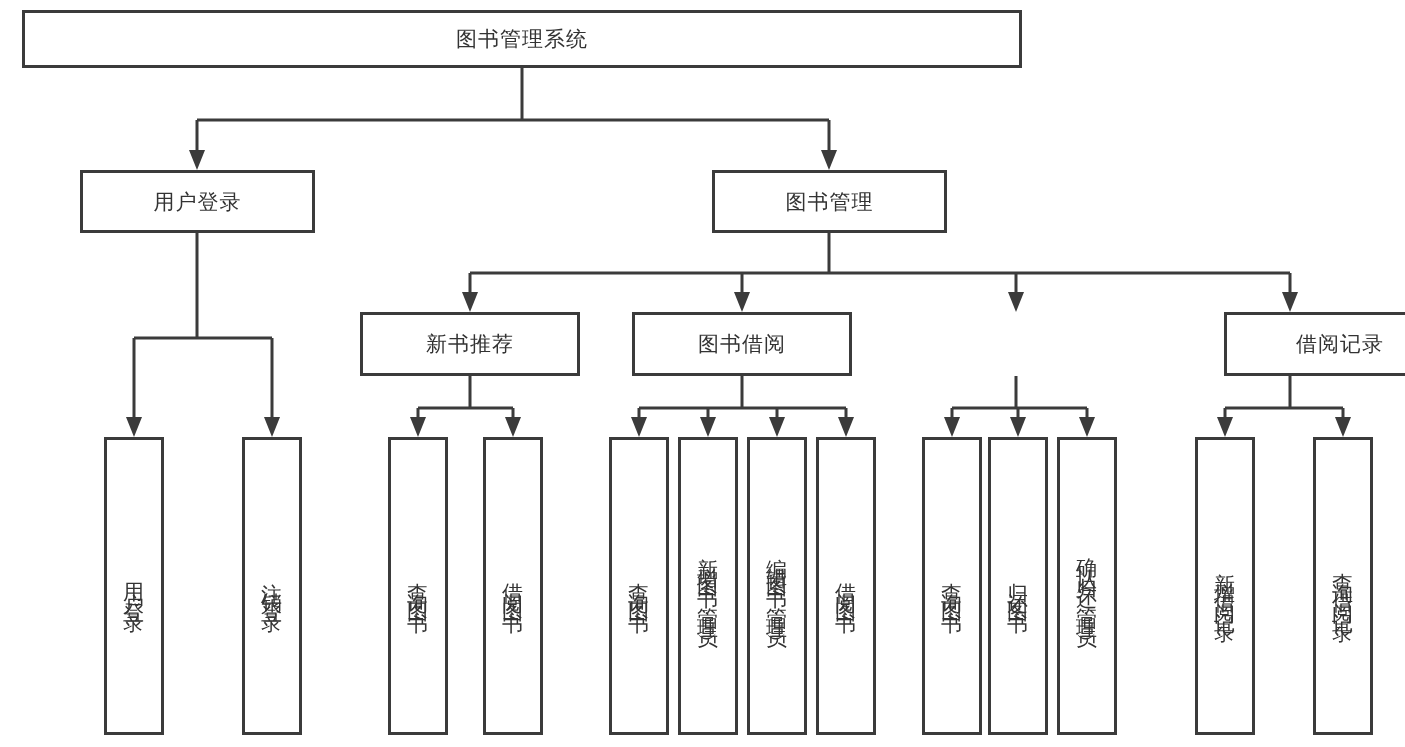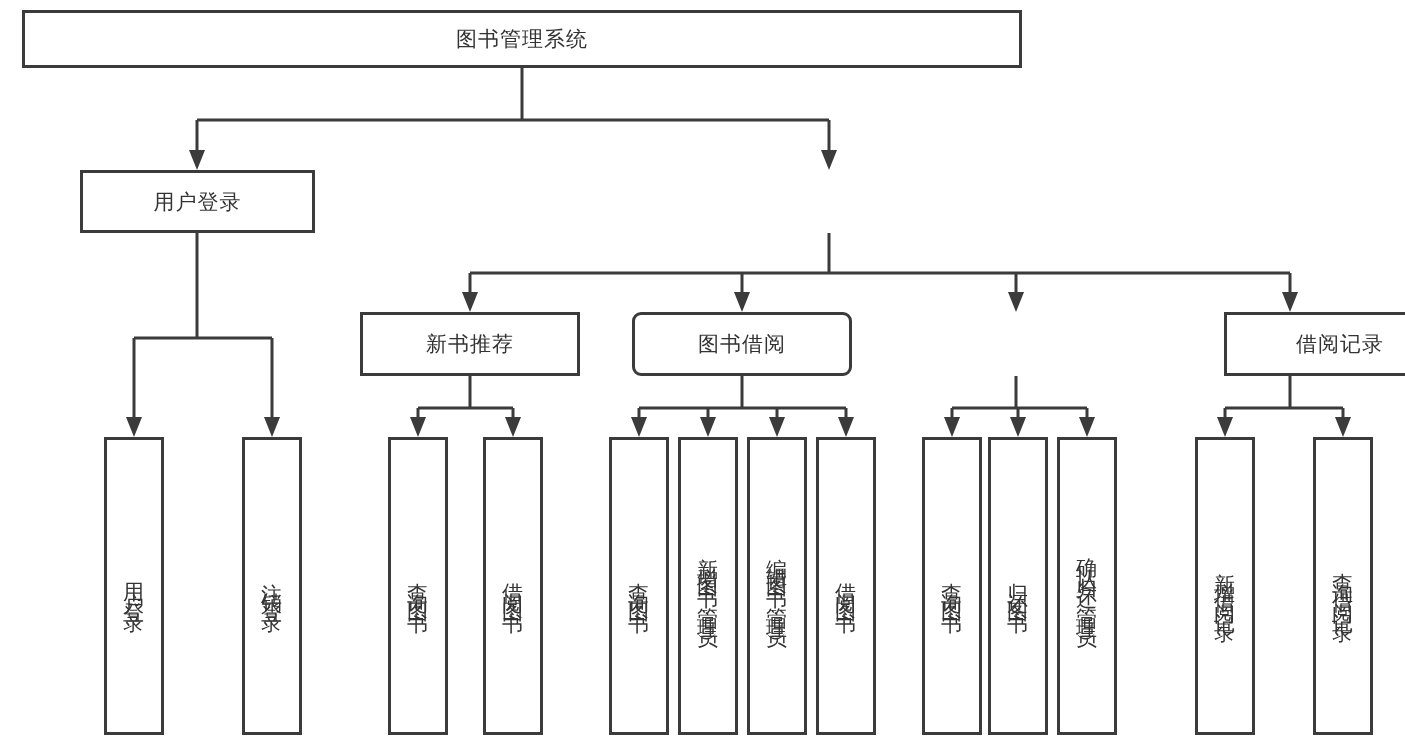--- a/index.html
+++ b/index.html
@@ -45,21 +45,21 @@
     font-size: 21px;
     letter-spacing: 10px;
     color: #333333;
     line-height: 1;
   }
   .root-box   { left: 22px;  top: 10px;  width: 1000px; height: 58px; }
   .l2-a       { left: 80px;  top: 170px; width: 235px;  height: 63px; }
   .l2-b       { left: 712px; top: 170px; width: 235px;  height: 63px; }
   .l3         { top: 312px;  height: 64px; width: 220px; justify-content: center; }
   .l3-0       { left: 360px; }
-  .l3-1       { left: 632px; border-radius: 9px; }
+  .l3-1       { left: 632px; }
   .l3-2       { left: 906px; }
   .l3-3       { left: 1224px; padding-left: 12px; }
   .leaf       { top: 437px;  height: 298px; width: 60px; }
   .lf-0  { left: 104px; }  .lf-1  { left: 242px; }
   .lf-2  { left: 388px; }  .lf-3  { left: 483px; }
   .lf-4  { left: 609px; }  .lf-5  { left: 678px; }
   .lf-6  { left: 747px; }  .lf-7  { left: 816px; }
   .lf-8  { left: 922px; }  .lf-9  { left: 988px; }
   .lf-10 { left: 1057px; }
   .lf-11 { left: 1195px; } .lf-12 { left: 1313px; }
@@ -119,20 +119,23 @@
     </g>
   </svg>
 
   <div class="node root-box">
     <span class="hlabel">图书管理系统</span>
   </div>
 
   <div class="node l2-a">
     <span class="hlabel">用户登录</span>
   </div>
+  <div class="node l2-b">
+    <span class="hlabel">图书管理</span>
+  </div>
 
   <div class="node l3 l3-0">
     <span class="hlabel">新书推荐</span>
   </div>
   <div class="node l3 l3-1">
     <span class="hlabel">图书借阅</span>
   </div>
   <div class="node l3 l3-3">
     <span class="hlabel">借阅记录</span>
   </div>

